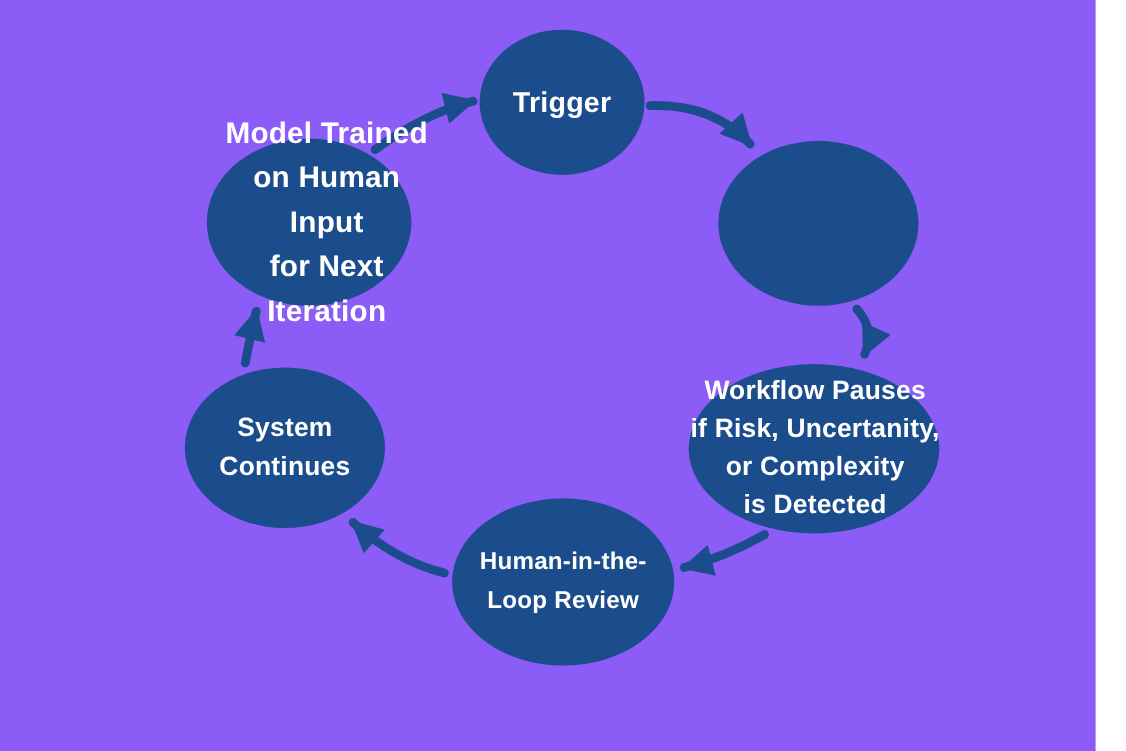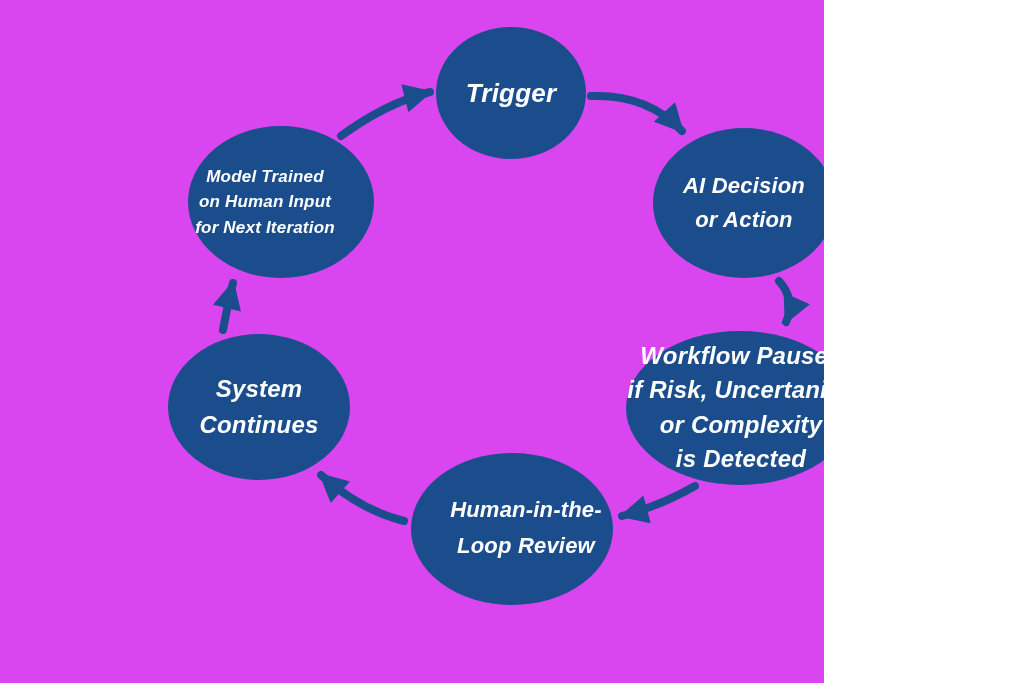--- a/index.html
+++ b/index.html
@@ -1,23 +1,22 @@
 <!DOCTYPE html>
 <html><head>
 <meta charset="utf-8">
 <style>
   html, body { margin: 0; padding: 0; background: #ffffff; }
   .canvas {
     position: relative;
-    width: 824px;
+    width: 996px;
     height: 683px;
-    background: #d946ef;
+    background: #8b5cf6;
     overflow: hidden;
     font-family: "Liberation Sans", sans-serif;
-    font-style: italic;
   }
   svg.layer {
     position: absolute;
     left: 0; top: 0;
     width: 1024px; height: 683px;
     display: block;
   }
   .node-label {
     position: absolute;
     display: flex;
@@ -26,23 +25,23 @@
     text-align: center;
     color: #ffffff;
     font-weight: 700;
     white-space: pre-line;
     pointer-events: none;
     letter-spacing: 0.2px;
   }
   .label-trigger  { left: 436px; top:  27px; width: 150px; height: 132px; font-size: 26px; }
   .label-ai       { left: 654px; top: 128px; width: 180px; height: 150px; font-size: 22px; line-height: 1.55; }
   .label-workflow { left: 627px; top: 331px; width: 228px; height: 153px; font-size: 24px; line-height: 1.42; }
-  .label-hitl     { left: 426px; top: 453px; width: 200px; height: 150px; font-size: 22px; line-height: 1.65; }
+  .label-hitl     { left: 412px; top: 453px; width: 200px; height: 150px; font-size: 22px; line-height: 1.65; }
   .label-system   { left: 168px; top: 334px; width: 182px; height: 146px; font-size: 24px; line-height: 1.5; text-align: center; }
-  .label-model    { left: 172px; top: 126px; width: 186px; height: 152px; font-size: 17px; line-height: 1.5; }
+  .label-model    { left: 204px; top: 126px; width: 186px; height: 152px; font-size: 27px; line-height: 1.5; }
   .arrow-shaft { fill: none; stroke-width: 8; stroke-linecap: round; }
 </style>
 </head>
 <body>
 
 <div class="canvas">
 
   <svg class="layer" viewBox="0 0 1024 683" aria-hidden="true">
     <defs>
       <marker id="arrowhead" viewBox="0 0 10 10" refX="9" refY="5" markerWidth="4" markerHeight="3.6" orient="auto">
@@ -59,22 +58,20 @@
 
     <ellipse cx="511" cy="93" rx="75" ry="66" fill="#1b4d8c"></ellipse>
     <ellipse cx="744" cy="203" rx="91" ry="75" fill="#1b4d8c"></ellipse>
     <ellipse cx="740" cy="408" rx="114" ry="77" fill="#1b4d8c"></ellipse>
     <ellipse cx="512" cy="529" rx="101" ry="76" fill="#1b4d8c"></ellipse>
     <ellipse cx="259" cy="407" rx="91" ry="73" fill="#1b4d8c"></ellipse>
     <ellipse cx="281" cy="202" rx="93" ry="76" fill="#1b4d8c"></ellipse>
   </svg>
 
   <div class="node-label label-trigger">Trigger</div>
-  <div class="node-label label-ai">AI Decision
-or Action</div>
   <div class="node-label label-workflow">Workflow Pauses
 if Risk, Uncertanity,
 or Complexity
 is Detected</div>
   <div class="node-label label-hitl">Human-in-the-
 Loop Review</div>
   <div class="node-label label-system">System
 Continues</div>
   <div class="node-label label-model">Model Trained
 on Human Input

